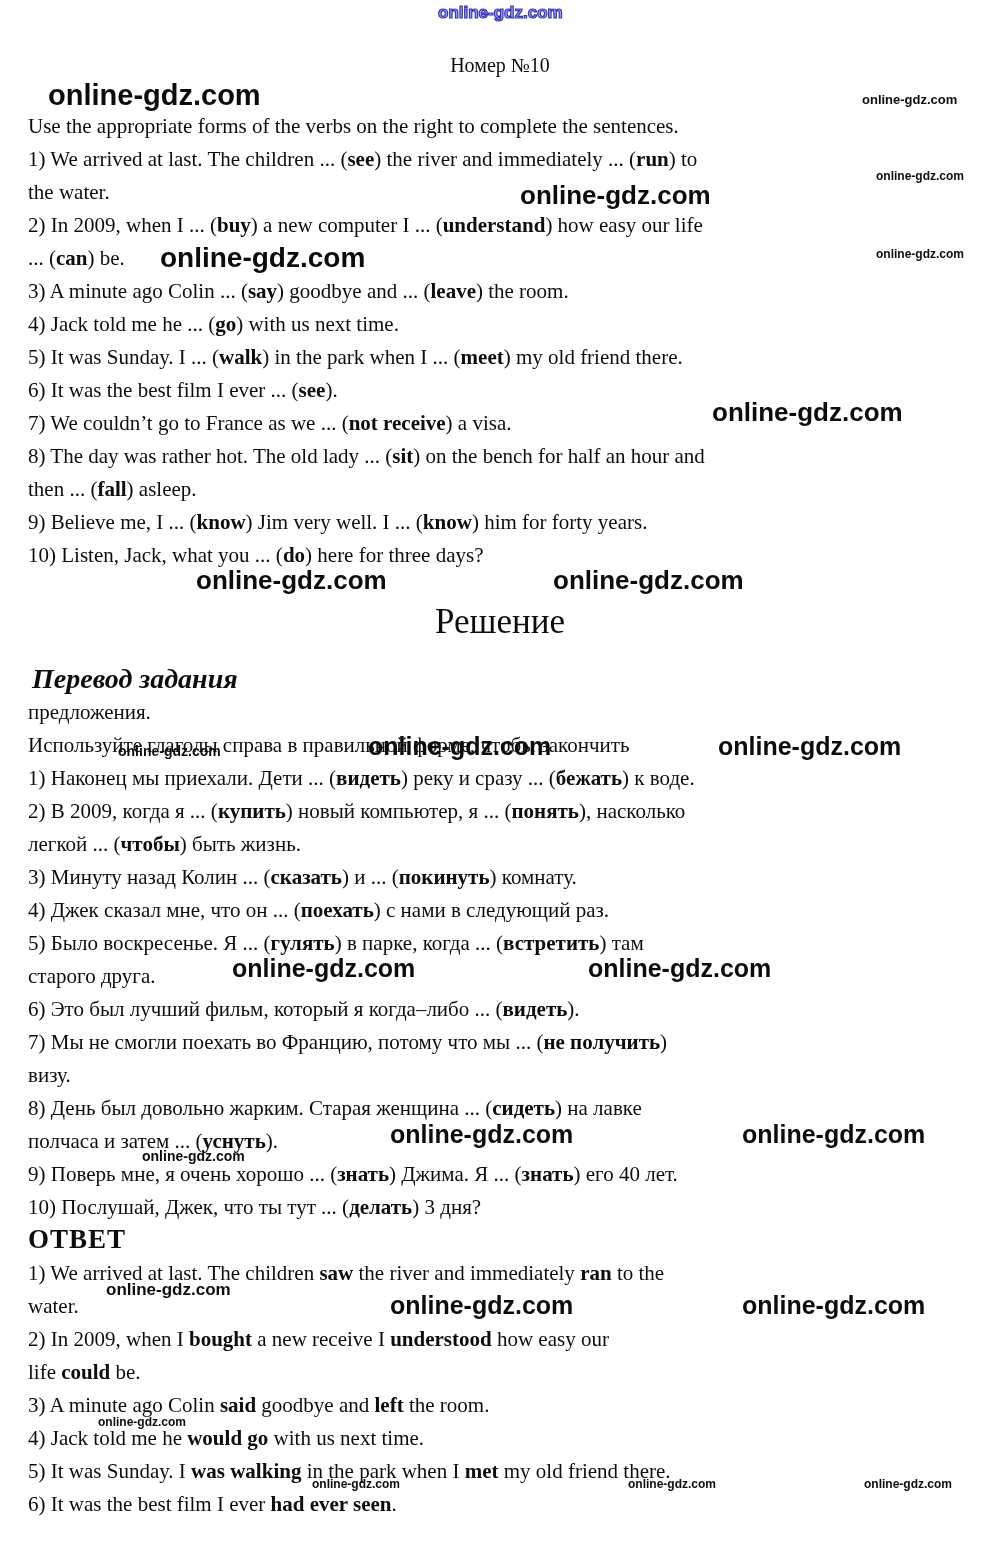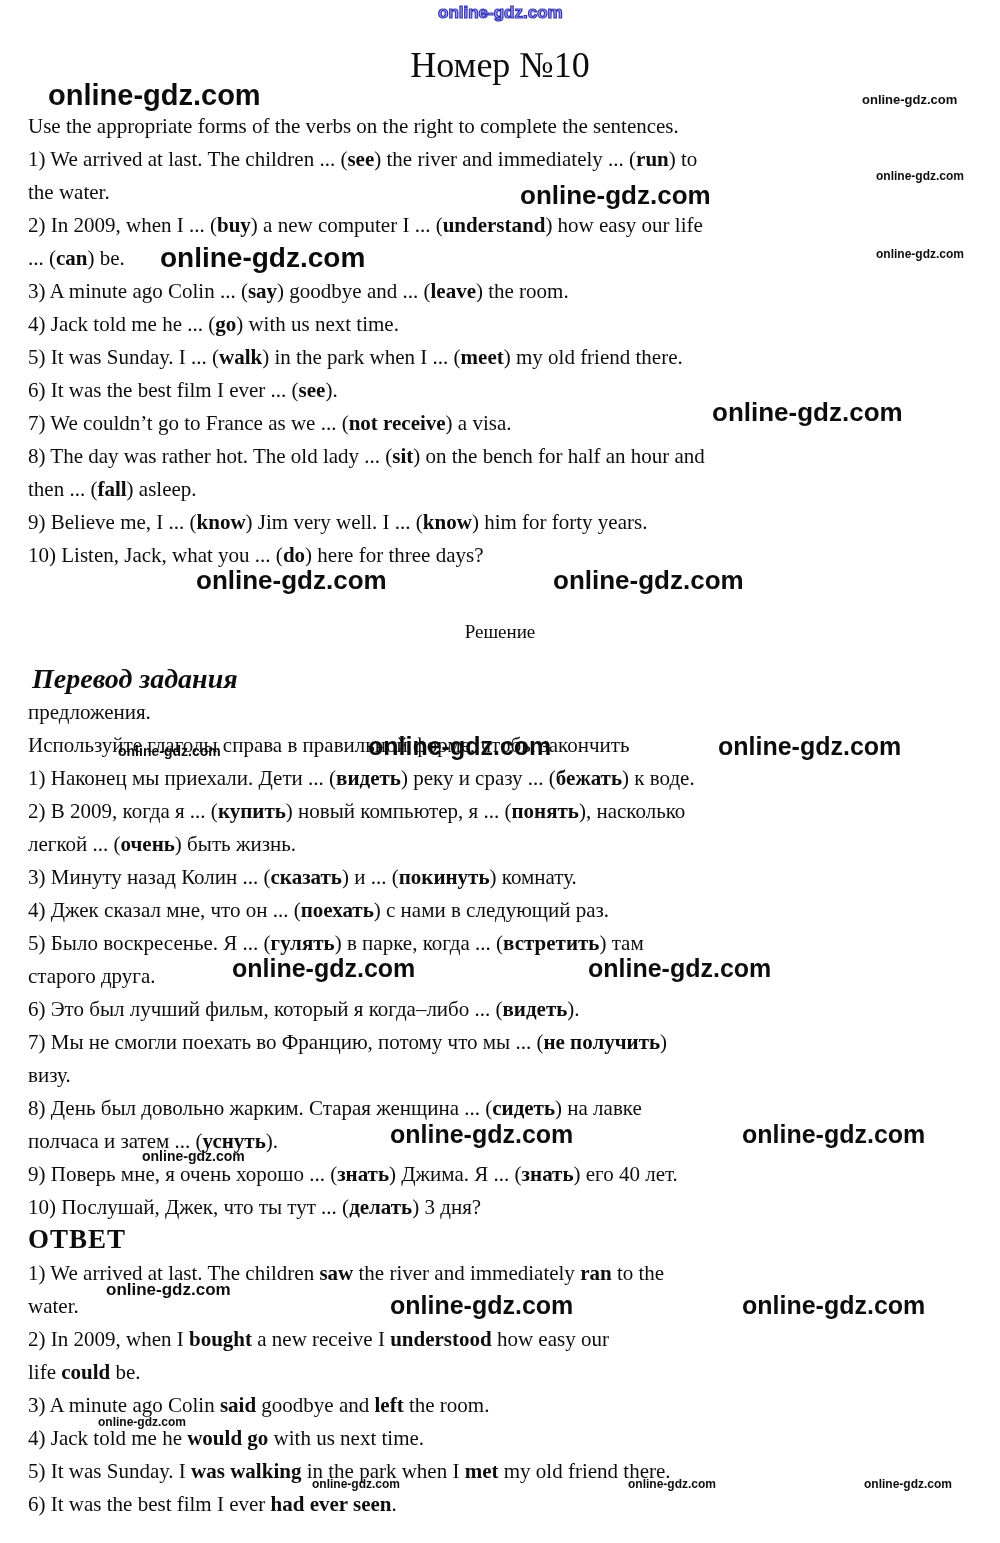--- a/index.html
+++ b/index.html
@@ -6,34 +6,34 @@
   .page {
     position:relative;
     width:1000px; height:1543px;
     background:#ffffff;
     overflow:hidden;
     font-family:"Liberation Serif", serif;
     color:#0d0d0d;
   }
   .doc-title {
     position:absolute; top:50px; left:0; width:100%;
-    text-align:center; font-size:36px; line-height:30px;
+    text-align:center; font-size:20px; line-height:30px;
   }
   .textblock { position:absolute; left:28px; width:965px; }
   .textblock.task { top:110px; }
   .textblock.translation { top:696px; }
   .textblock.answer { top:1257px; }
   .line {
     height:33px; line-height:33px;
     font-size:21px; white-space:nowrap; overflow:visible;
   }
   .line .b { font-weight:700; }
   .center-heading {
     position:absolute; top:602px; left:0; width:100%;
-    text-align:center; font-size:19px;margin-top:19px;
+    text-align:center; font-size:35px;
   }
   .sub-heading {
     position:absolute; top:663px; left:32px;
     font-size:28px; font-weight:700; font-style:italic;
   }
   .answer-heading {
     position:absolute; top:1224px; left:28px;
     font-size:27px; font-weight:700; letter-spacing:1px;
   }
   .wm {
@@ -73,21 +73,21 @@
 
   <div class="center-heading">Решение</div>
 
   <div class="sub-heading">Перевод задания</div>
 
   <section class="textblock translation">
       <div class="line"><span>предложения.</span></div>
       <div class="line"><span>Используйте глаголы справа в правильной форме, чтобы закончить</span></div>
       <div class="line"><span>1) Наконец мы приехали. Дети ... (</span><span class="b">видеть</span><span>) реку и сразу ... (</span><span class="b">бежать</span><span>) к воде.</span></div>
       <div class="line"><span>2) В 2009, когда я ... (</span><span class="b">купить</span><span>) новый компьютер, я ... (</span><span class="b">понять</span><span>), насколько</span></div>
-      <div class="line"><span>легкой ... (</span><span class="b">очень</span><span>) быть жизнь.</span></div>
+      <div class="line"><span>легкой ... (</span><span class="b">чтобы</span><span>) быть жизнь.</span></div>
       <div class="line"><span>3) Минуту назад Колин ... (</span><span class="b">сказать</span><span>) и ... (</span><span class="b">покинуть</span><span>) комнату.</span></div>
       <div class="line"><span>4) Джек сказал мне, что он ... (</span><span class="b">поехать</span><span>) с нами в следующий раз.</span></div>
       <div class="line"><span>5) Было воскресенье. Я ... (</span><span class="b">гулять</span><span>) в парке, когда ... (</span><span class="b">встретить</span><span>) там</span></div>
       <div class="line"><span>старого друга.</span></div>
       <div class="line"><span>6) Это был лучший фильм, который я когда–либо ... (</span><span class="b">видеть</span><span>).</span></div>
       <div class="line"><span>7) Мы не смогли поехать во Францию, потому что мы ... (</span><span class="b">не получить</span><span>)</span></div>
       <div class="line"><span>визу.</span></div>
       <div class="line"><span>8) День был довольно жарким. Старая женщина ... (</span><span class="b">сидеть</span><span>) на лавке</span></div>
       <div class="line"><span>полчаса и затем ... (</span><span class="b">уснуть</span><span>).</span></div>
       <div class="line"><span>9) Поверь мне, я очень хорошо ... (</span><span class="b">знать</span><span>) Джима. Я ... (</span><span class="b">знать</span><span>) его 40 лет.</span></div>

